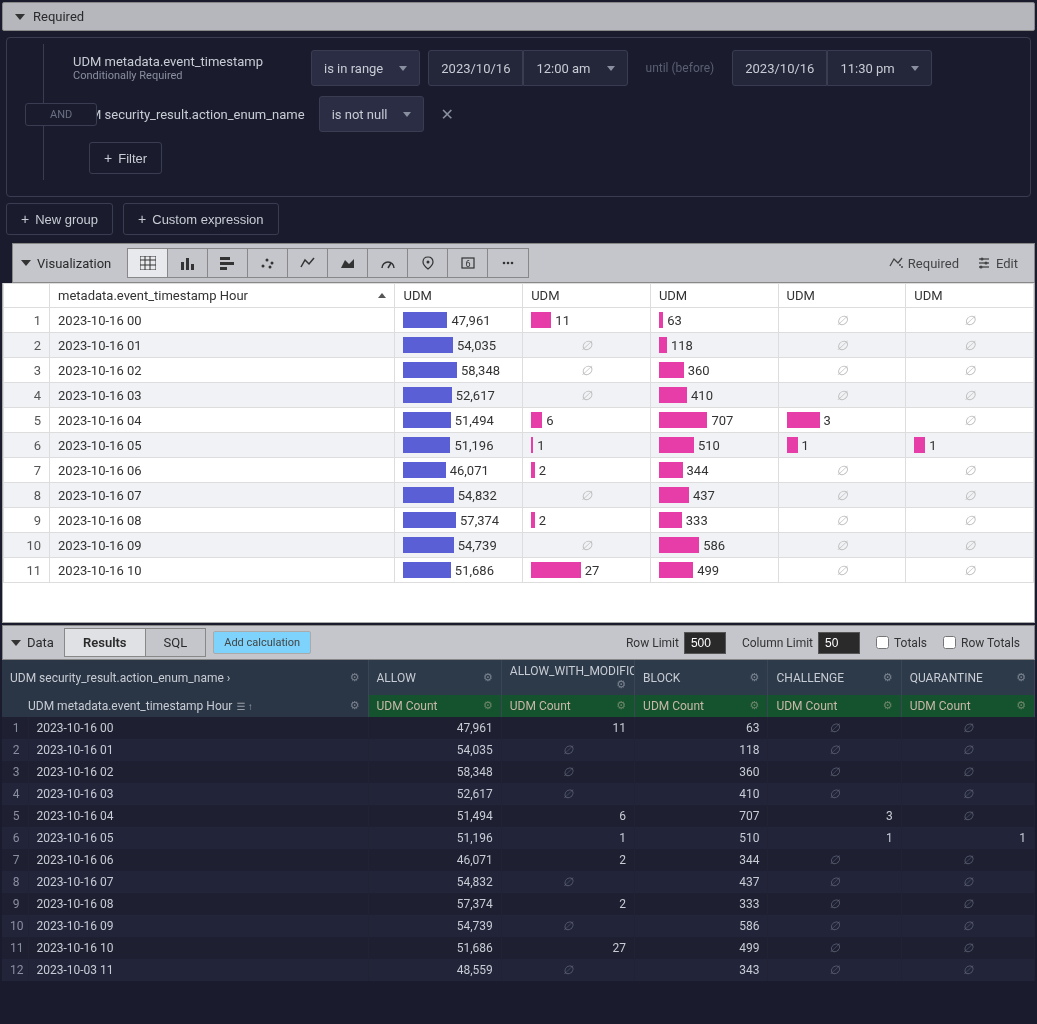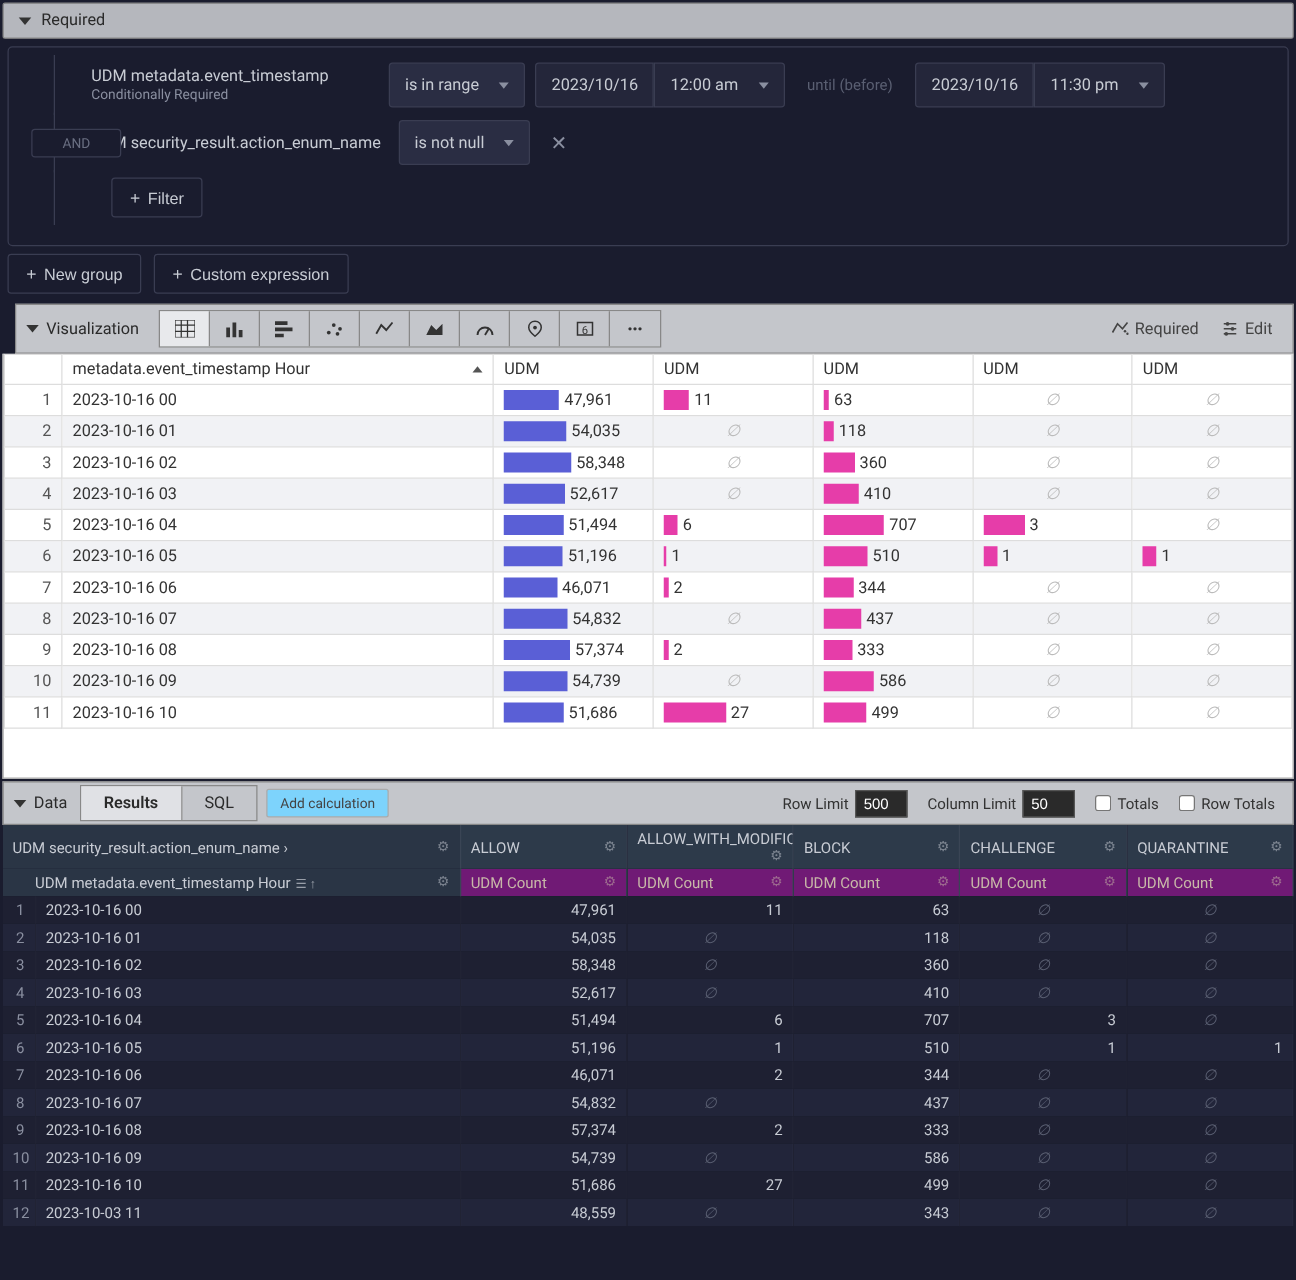--- a/index.html
+++ b/index.html
@@ -308,21 +308,21 @@
   overflow: hidden;
 }
 .data-table thead th {
   background: #2d3a4a;
   color: #c8ccd4;
   text-align: left;
   font-weight: normal;
   border-right: 1px solid #3a4555;
 }
 .data-table thead tr:nth-child(2) th {
-  background: #701a75;
+  background: #14532d;
   color: #c8b8a8;
 }
 .data-table thead tr:nth-child(1) th:first-child {
   background: #2a3545;
 }
 .data-table thead tr:nth-child(2) th:first-child {
   background: #2a3545;
   color: #c8ccd4;
 }
 .data-table .gear {

